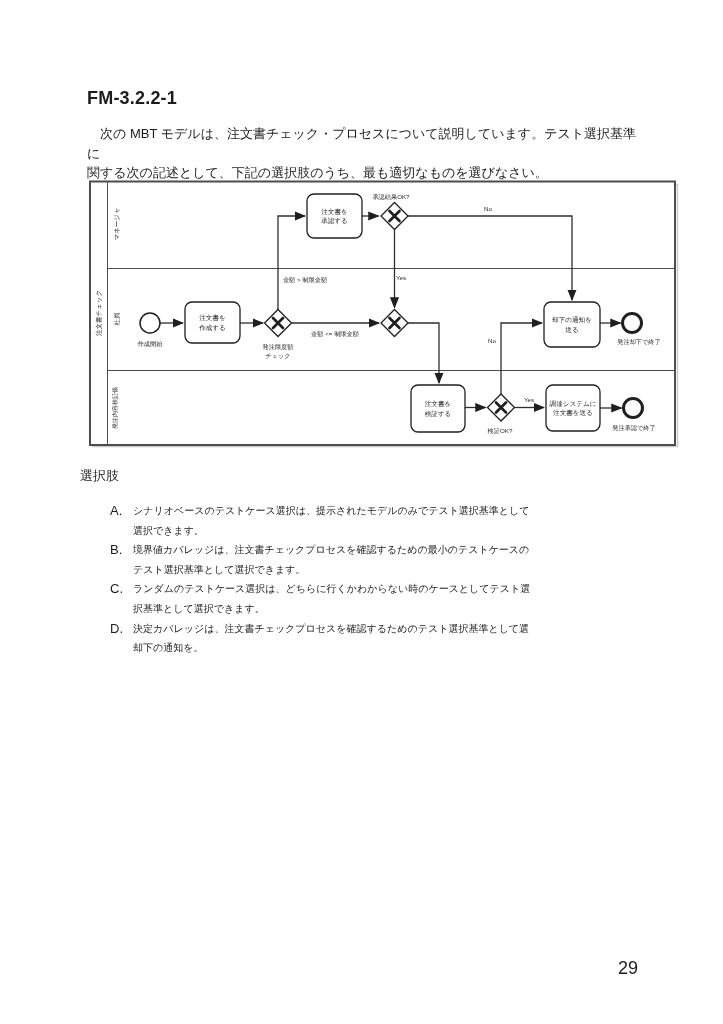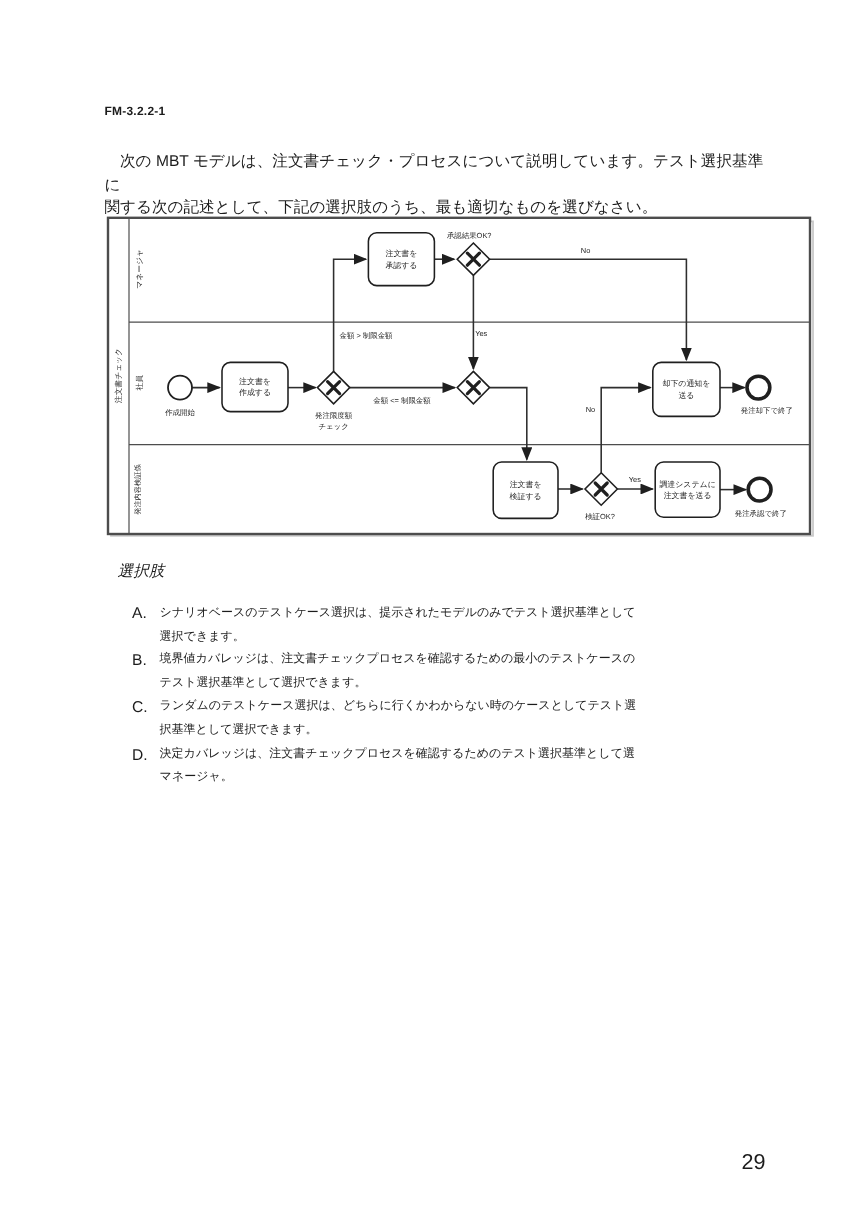--- a/index.html
+++ b/index.html
@@ -3,28 +3,28 @@
 <meta charset="utf-8">
 <style>
   * { margin:0; padding:0; box-sizing:border-box; }
   html,body { background:#ffffff; }
   .page {
     position:relative; width:723px; height:1024px; background:#ffffff;
     font-family:"Liberation Sans", sans-serif; color:#1c1c1c; overflow:hidden;
   }
   .doc-title {
     position:absolute; left:87px; top:88px;
-    font-size:10px; font-weight:bold; letter-spacing:0.2px;
+    font-size:18px; font-weight:bold; letter-spacing:0.2px;
   }
   .intro {
     position:absolute; left:87px; top:124px; width:560px;
     font-size:13px; line-height:19.5px; white-space:pre-line;
   }
   .diagram-wrap { position:absolute; left:88px; top:180px; width:594px; height:270px; }
-  .choices-heading { position:absolute; left:98px; top:467px; font-size:13px;font-style:italic; }
+  .choices-heading { position:absolute; left:80px; top:467px; font-size:13px; }
   .options { position:absolute; left:110px; top:501px; width:545px; }
   .option { display:flex; margin:0; }
   .option-label { width:23px; flex:0 0 23px; font-size:13px; line-height:19.6px; }
   .option-text { flex:1; font-size:10px; line-height:19.6px; white-space:pre-line; }
   .page-number { position:absolute; left:618px; top:958px; font-size:18px; }
   svg text { font-family:"Liberation Sans", sans-serif; fill:#1f1f1f; }
 </style>
 </head>
 <body>
 
@@ -142,19 +142,19 @@
 テスト選択基準として選択できます。</div>
     </div>
     <div class="option">
       <div class="option-label">C.</div>
       <div class="option-text">ランダムのテストケース選択は、どちらに行くかわからない時のケースとしてテスト選
 択基準として選択できます。</div>
     </div>
     <div class="option">
       <div class="option-label">D.</div>
       <div class="option-text">決定カバレッジは、注文書チェックプロセスを確認するためのテスト選択基準として選
-マネージャ。</div>
+却下の通知を。</div>
     </div>
   </div>
 
   <div class="page-number">29</div>
 
 </div>
 
 </body></html>

